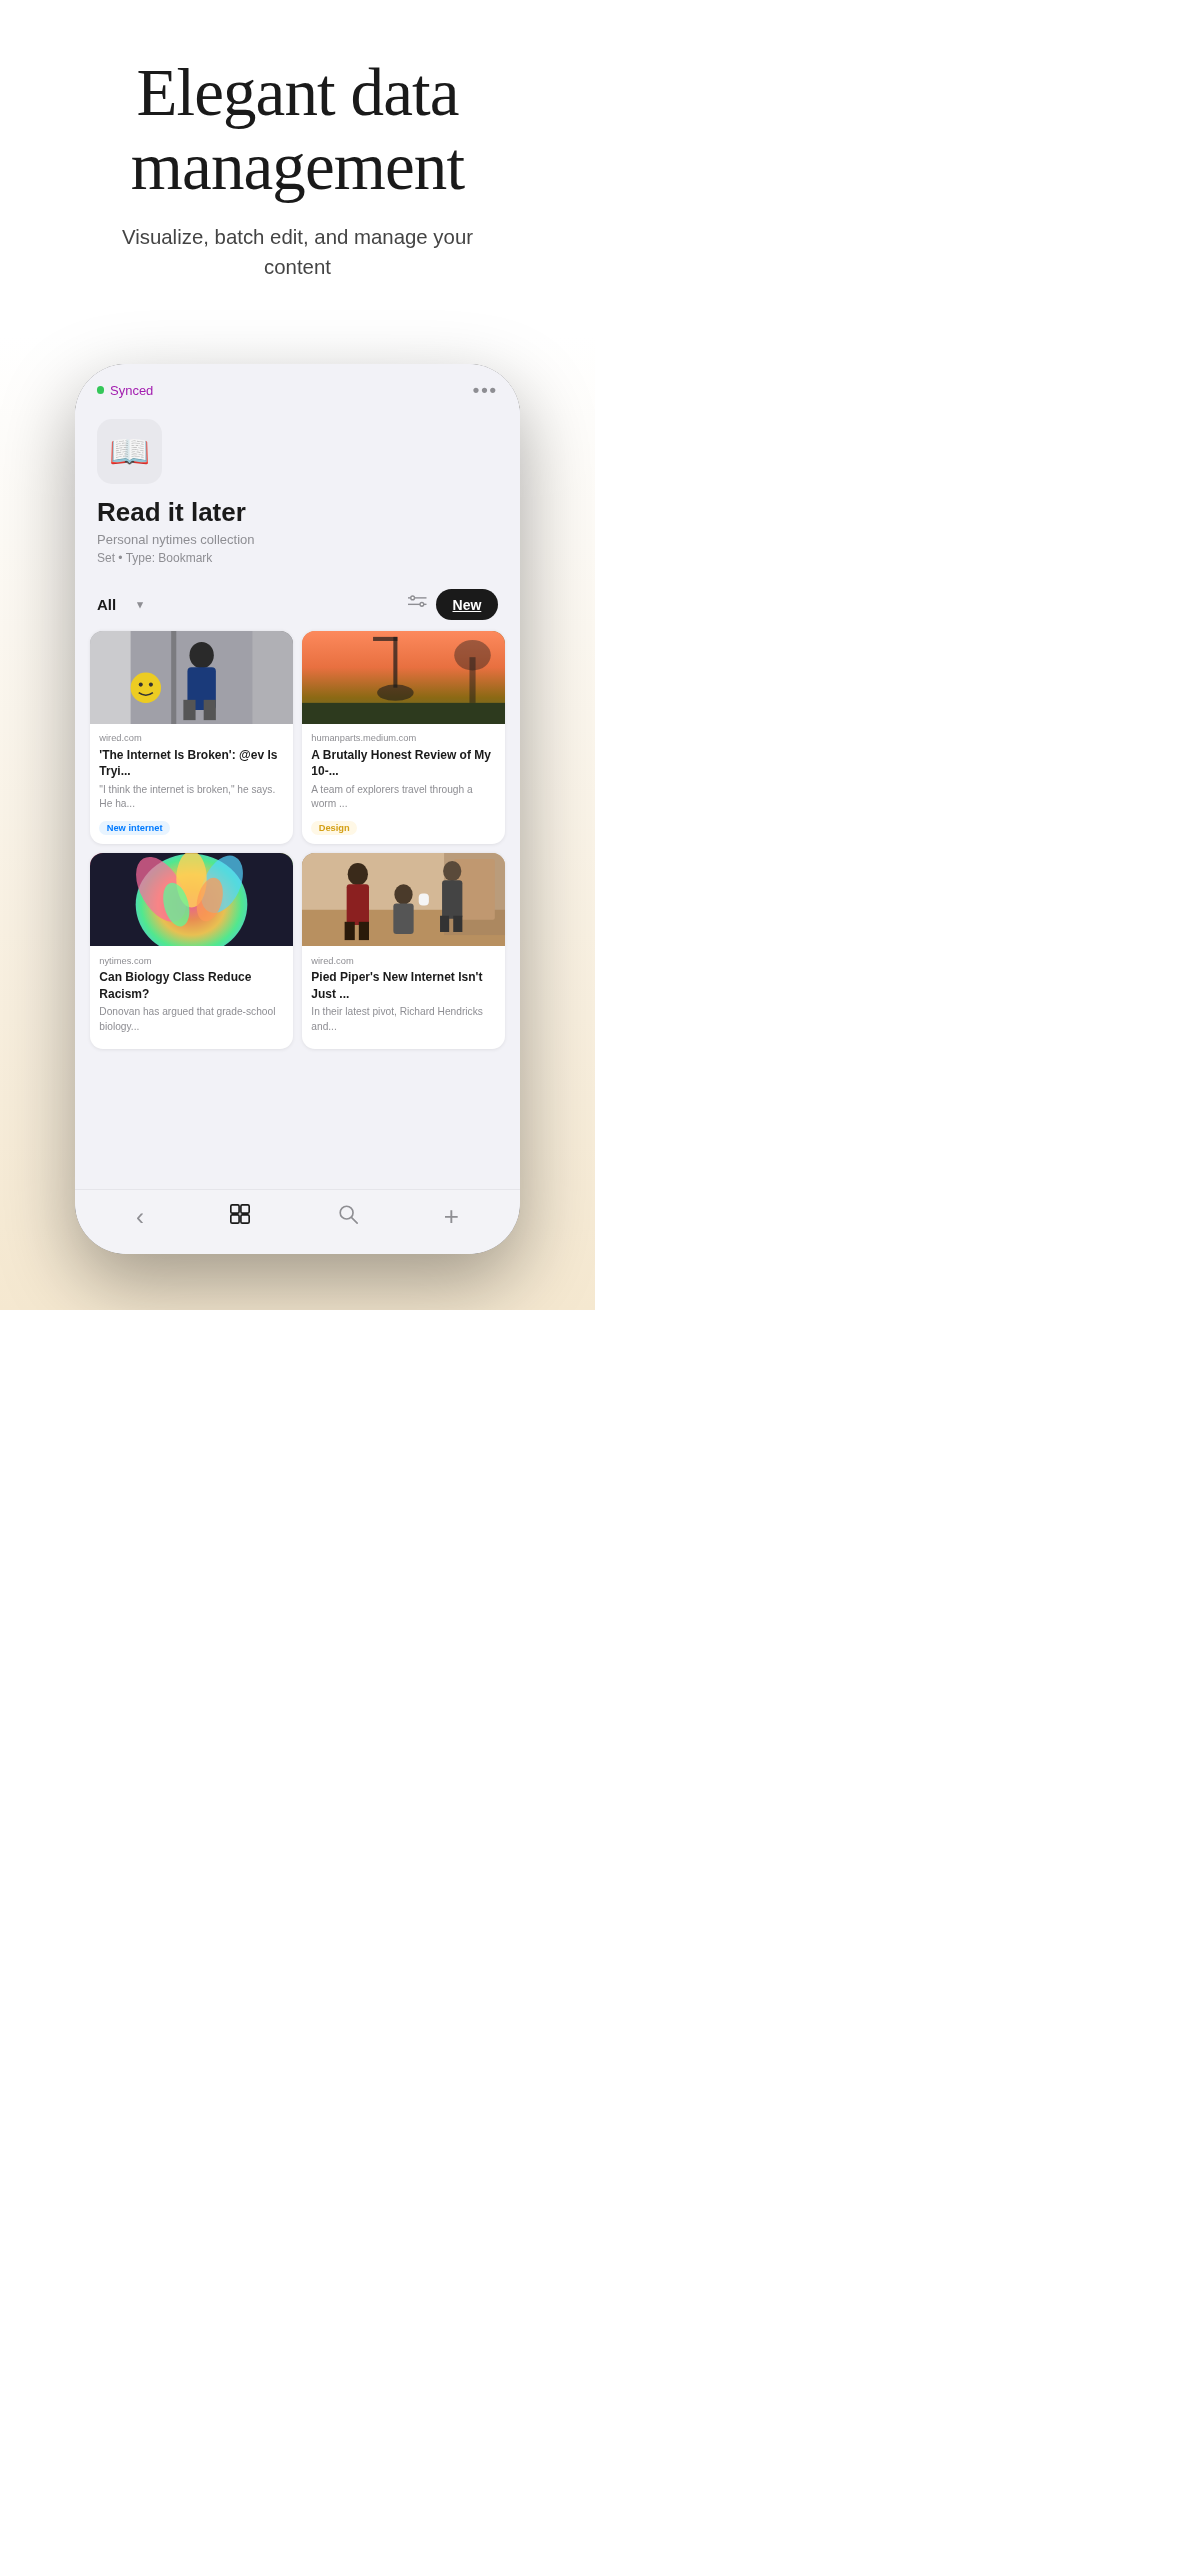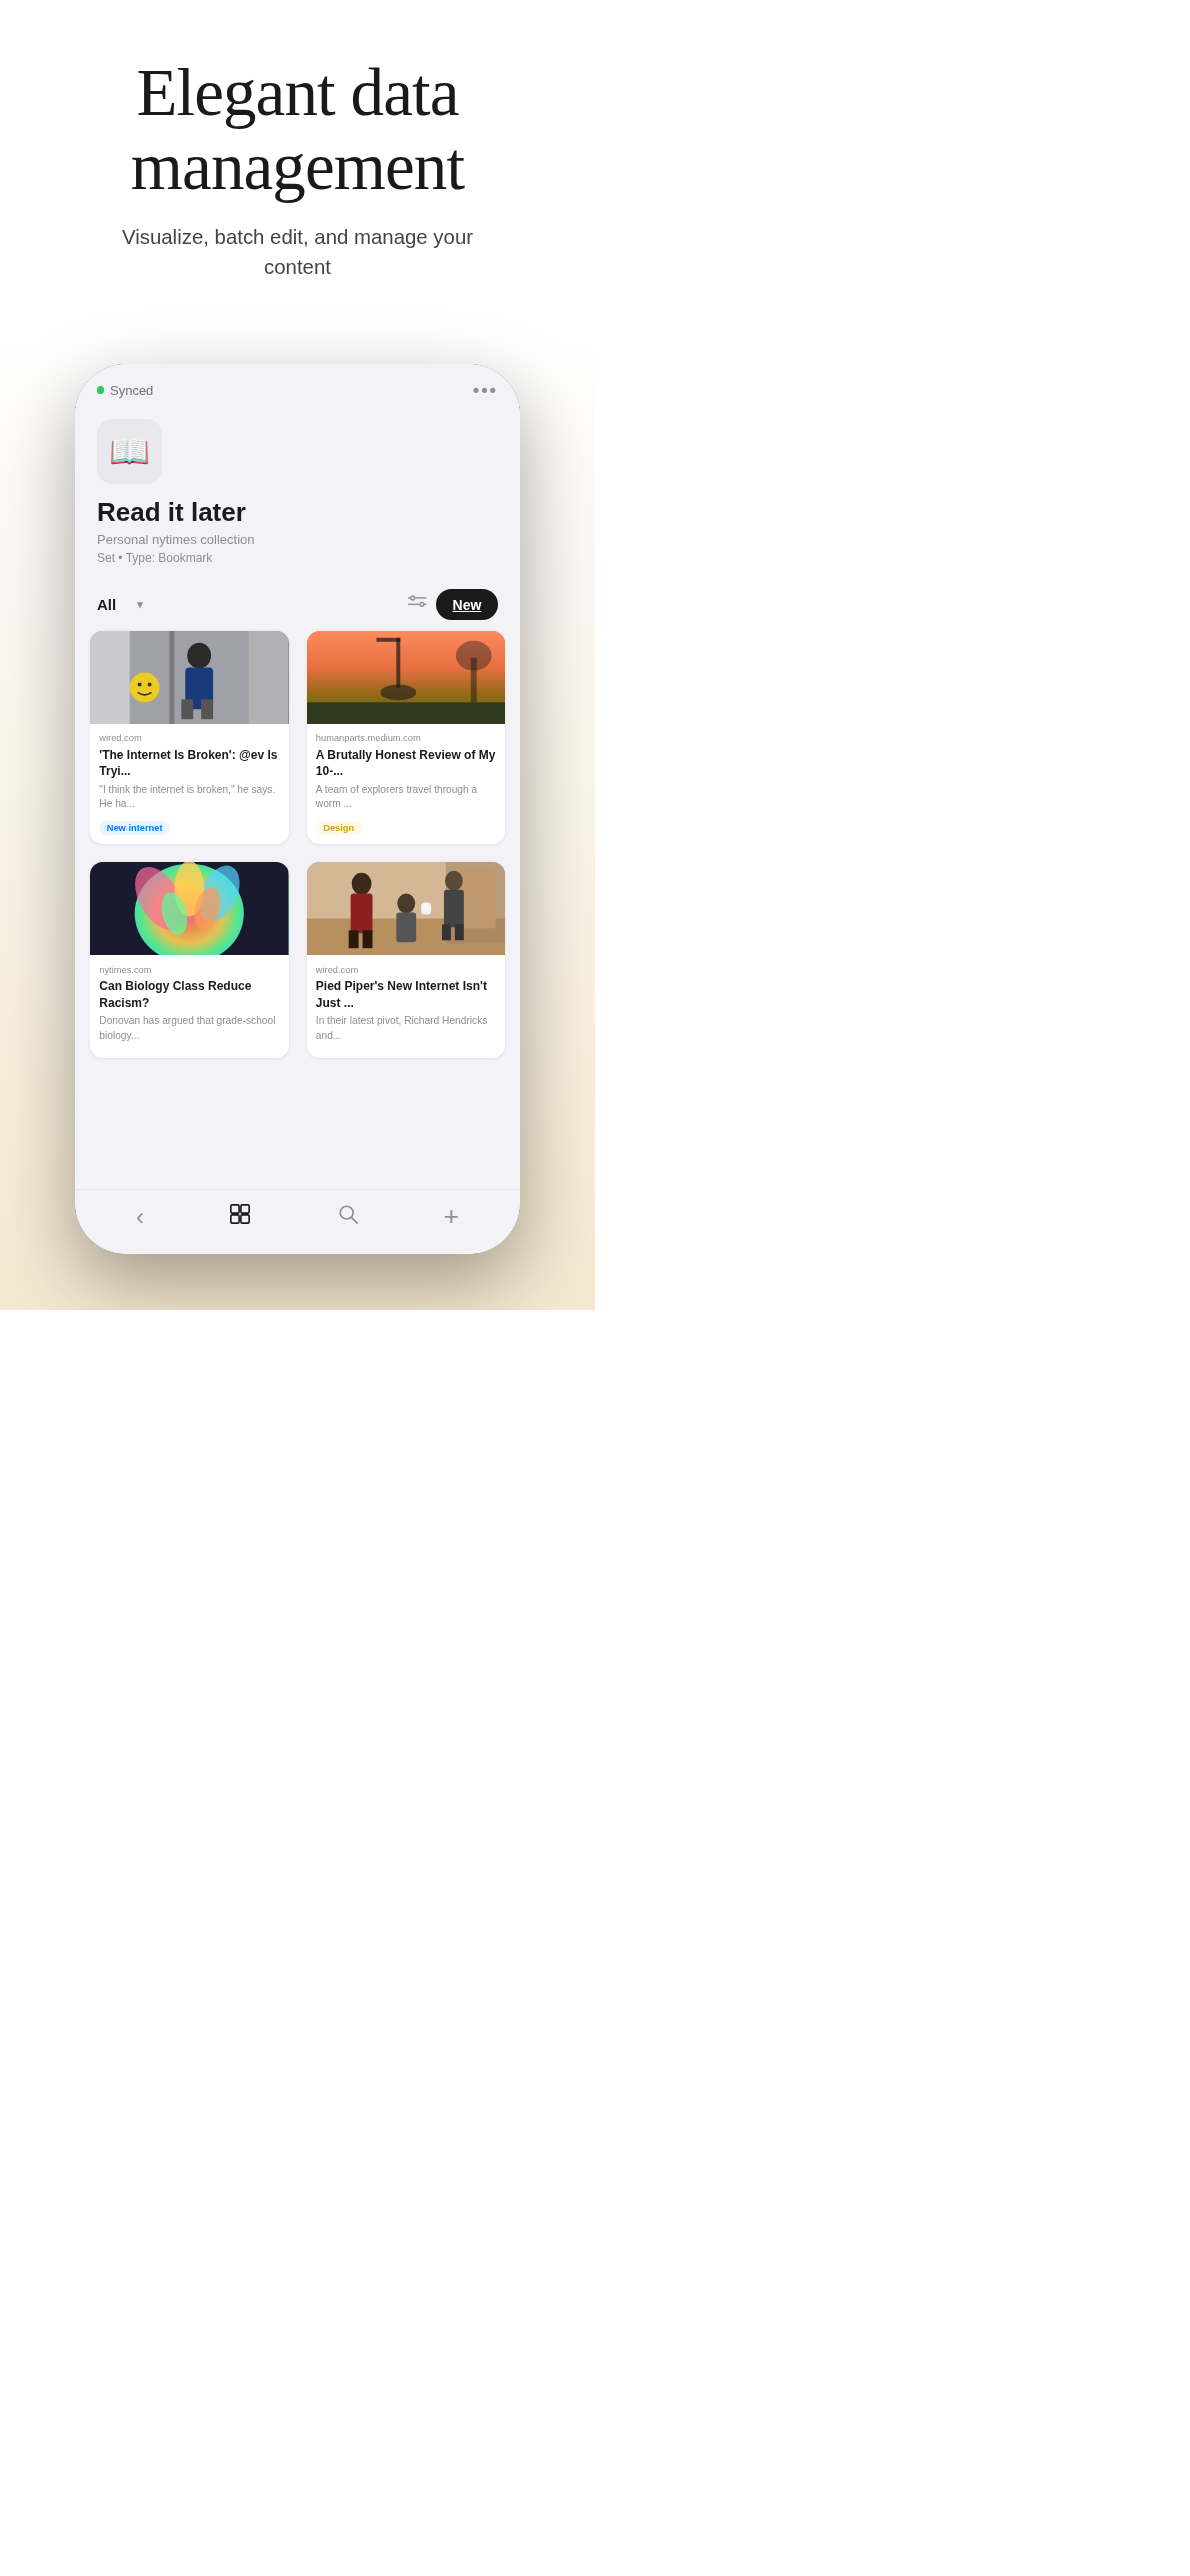--- a/index.html
+++ b/index.html
@@ -75,21 +75,21 @@
       justify-content: space-between;
       padding: 15px 22px 7.4px;
       background: #f2f2f7;
     }
 
     .sync-status {
       display: flex;
       align-items: center;
       gap: 5.6px;
       font-size: 13px;
-      color: #737373;
+      color: #a21caf;
       font-weight: 500;
     }
 
     .sync-dot {
       width: 7.4px;
       height: 7.4px;
       border-radius: 50%;
       background: #34c759;
     }
 
@@ -182,21 +182,21 @@
       padding: 7.4px 16.7px;
       font-size: 14px;
       font-weight: 600;
       cursor: pointer;
       text-decoration: underline;
     }
 
     .cards-grid {
       display: grid;
       grid-template-columns: 1fr 1fr;
-      gap: 18px;
+      gap: 9px;
       padding: 0 15px 15px;
     }
 
     .card {
       background: #ffffff;
       border-radius: 13px;
       overflow: hidden;
       box-shadow: 0 0.9px 3.7px rgba(0,0,0,0.08);
     }
 

